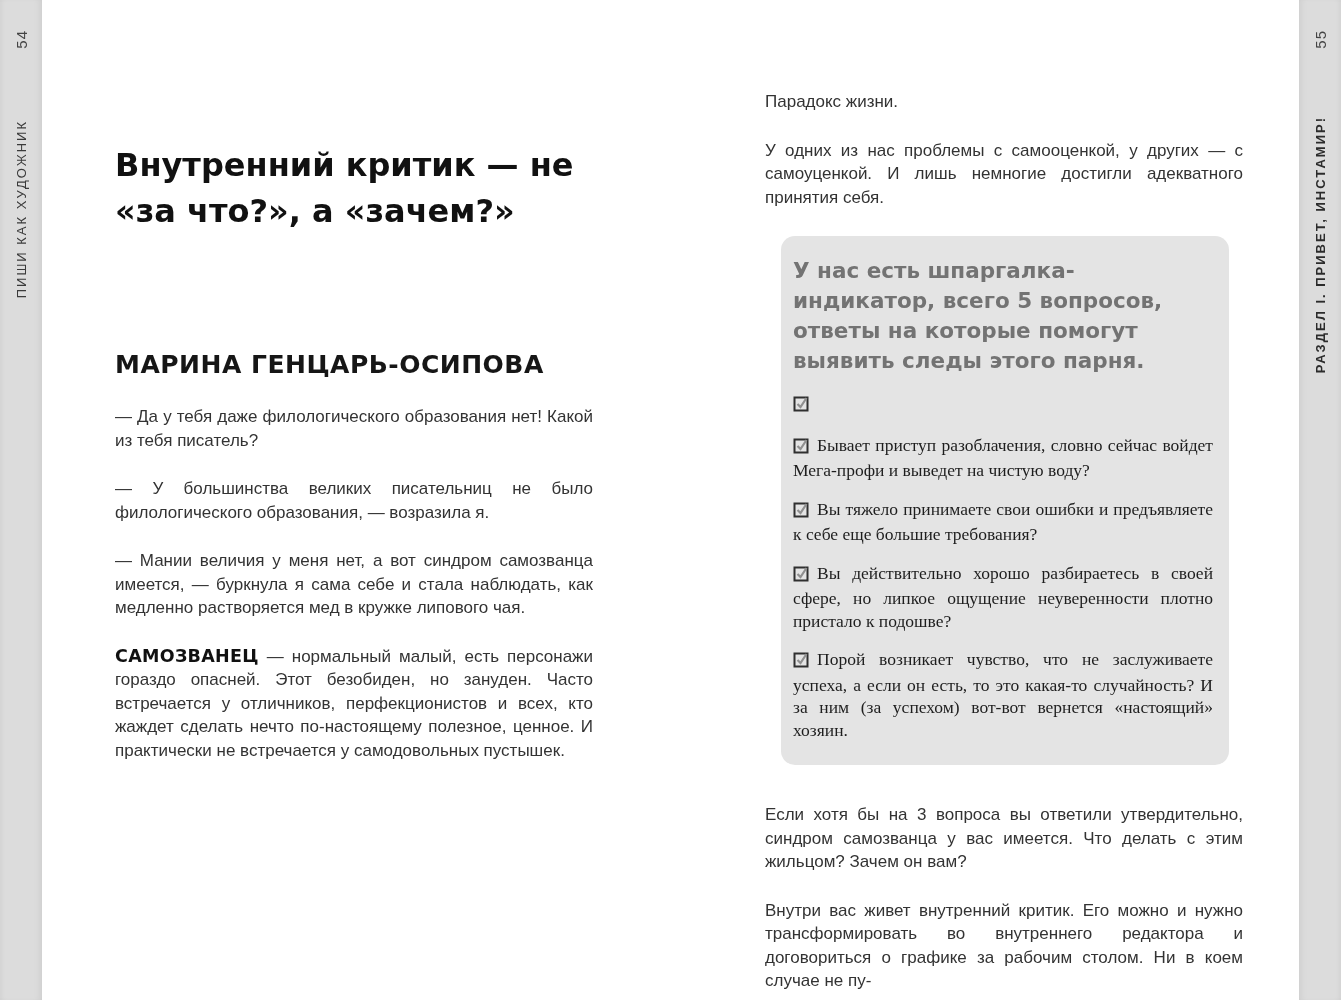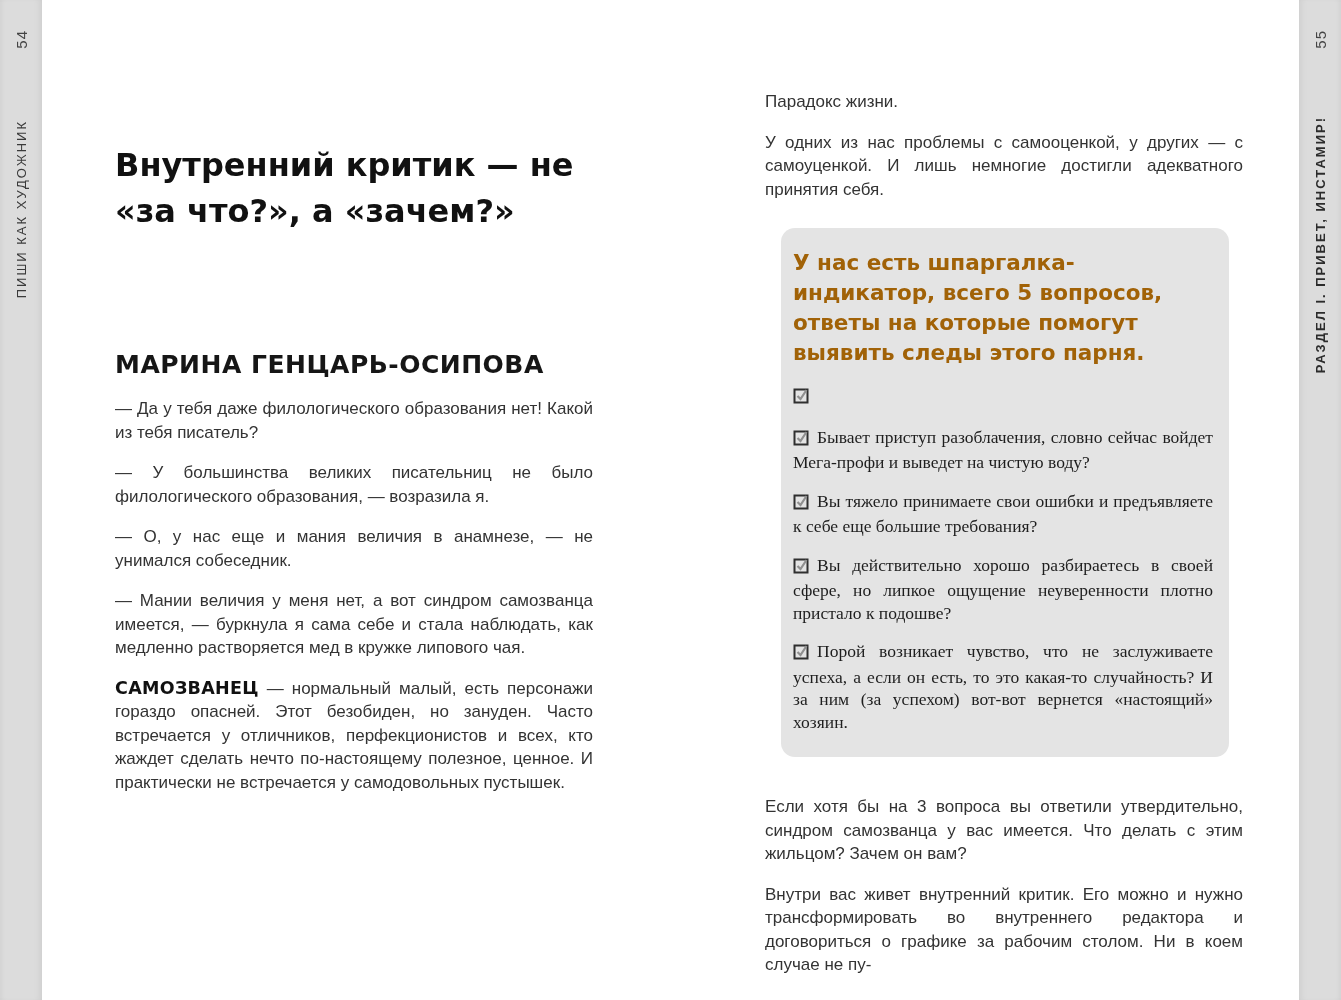--- a/index.html
+++ b/index.html
@@ -62,21 +62,21 @@
     color:#161616;
     margin-top:116px;
   }
 
   
   .para {
     font-size:17px;
     line-height:23.5px;
     text-align:justify;
     color:#333;
-    margin-top:17px;
+    margin-top:25px;
   }
   .col.right .para.first { margin-top:0; }
   .impostor-term {
     font-family:"DejaVu Sans", sans-serif;
     font-weight:bold;
     font-size:17.5px;
     color:#111;
     letter-spacing:.3px;
   }
 
@@ -85,21 +85,21 @@
     background:#e4e4e4;
     border-radius:14px;
     margin:27px 14px 0 16px;
     padding:20px 16px 24px 12px;
   }
   .check-box-title {
     font-family:"DejaVu Sans", sans-serif;
     font-weight:bold;
     font-size:21.5px;
     line-height:30px;
-    color:#a16207;
+    color:#737373;
   }
   .check-item {
     font-family:"Liberation Serif", serif;
     font-size:17.5px;
     line-height:22.5px;
     text-align:justify;
     color:#1e1e1e;
     margin-top:16px;
   }
   .checkbox-glyph {
@@ -121,21 +121,20 @@
   <span class="vert pagenum">55</span>
   <span class="vert running">РАЗДЕЛ I. ПРИВЕТ, ИНСТАМИР!</span>
 </div>
 
 <div class="col left">
   <div class="chapter-subtitle">Внутренний критик — не «за что?», а «зачем?»</div>
   <div class="author-heading">МАРИНА ГЕНЦАРЬ-ОСИПОВА</div>
 
   <p class="para">— Да у тебя даже филологического образования нет! Какой из тебя писатель?</p>
   <p class="para">— У большинства великих писательниц не было филологического образования, — возразила я.</p>
-  <p class="para">— О, у нас еще и мания величия в анамнезе, — не унимался собеседник.</p>
   <p class="para">— Мании величия у меня нет, а вот синдром самозванца имеется, — буркнула я сама себе и стала наблюдать, как медленно растворяется мед в кружке липового чая.</p>
 
   <p class="para">
     <span class="impostor-term">САМОЗВАНЕЦ</span><span> — нормальный малый, есть персонажи гораздо опасней. Этот безобиден, но зануден. Часто встречается у отличников, перфекционистов и всех, кто жаждет сделать нечто по-настоящему полезное, ценное. И практически не встречается у самодовольных пустышек.</span>
   </p>
 </div>
 
 <div class="col right">
   <p class="para first">Парадокс жизни.</p>
   <p class="para">У одних из нас проблемы с самооценкой, у других — с самоуценкой. И лишь немногие достигли адекватного принятия себя.</p>

